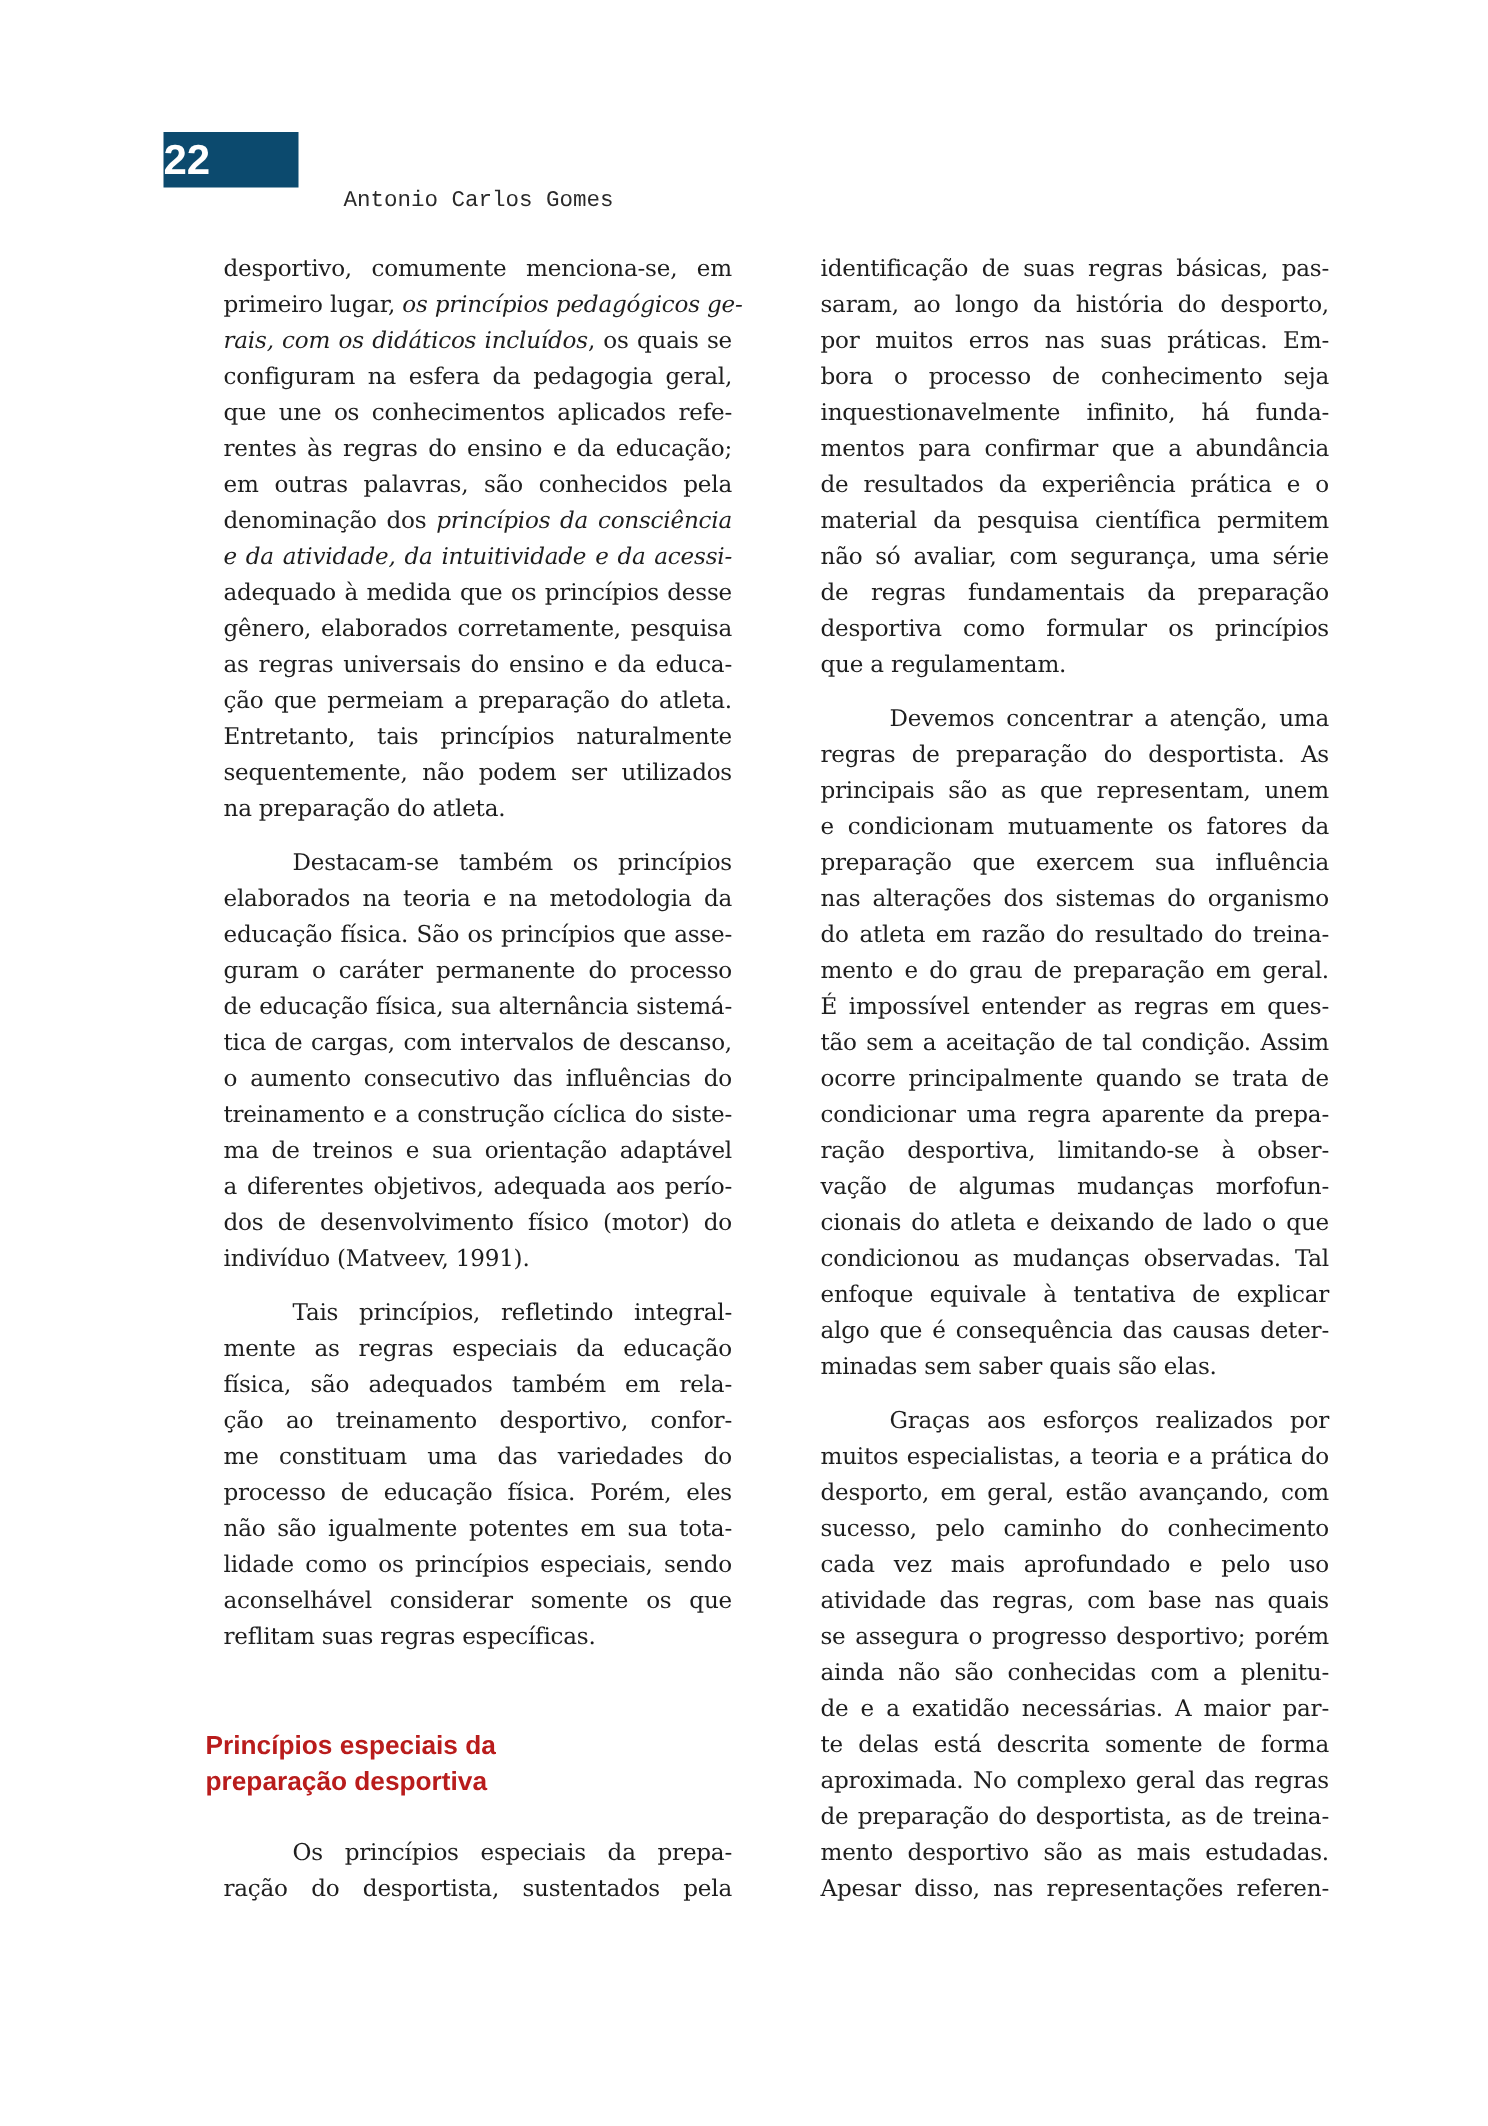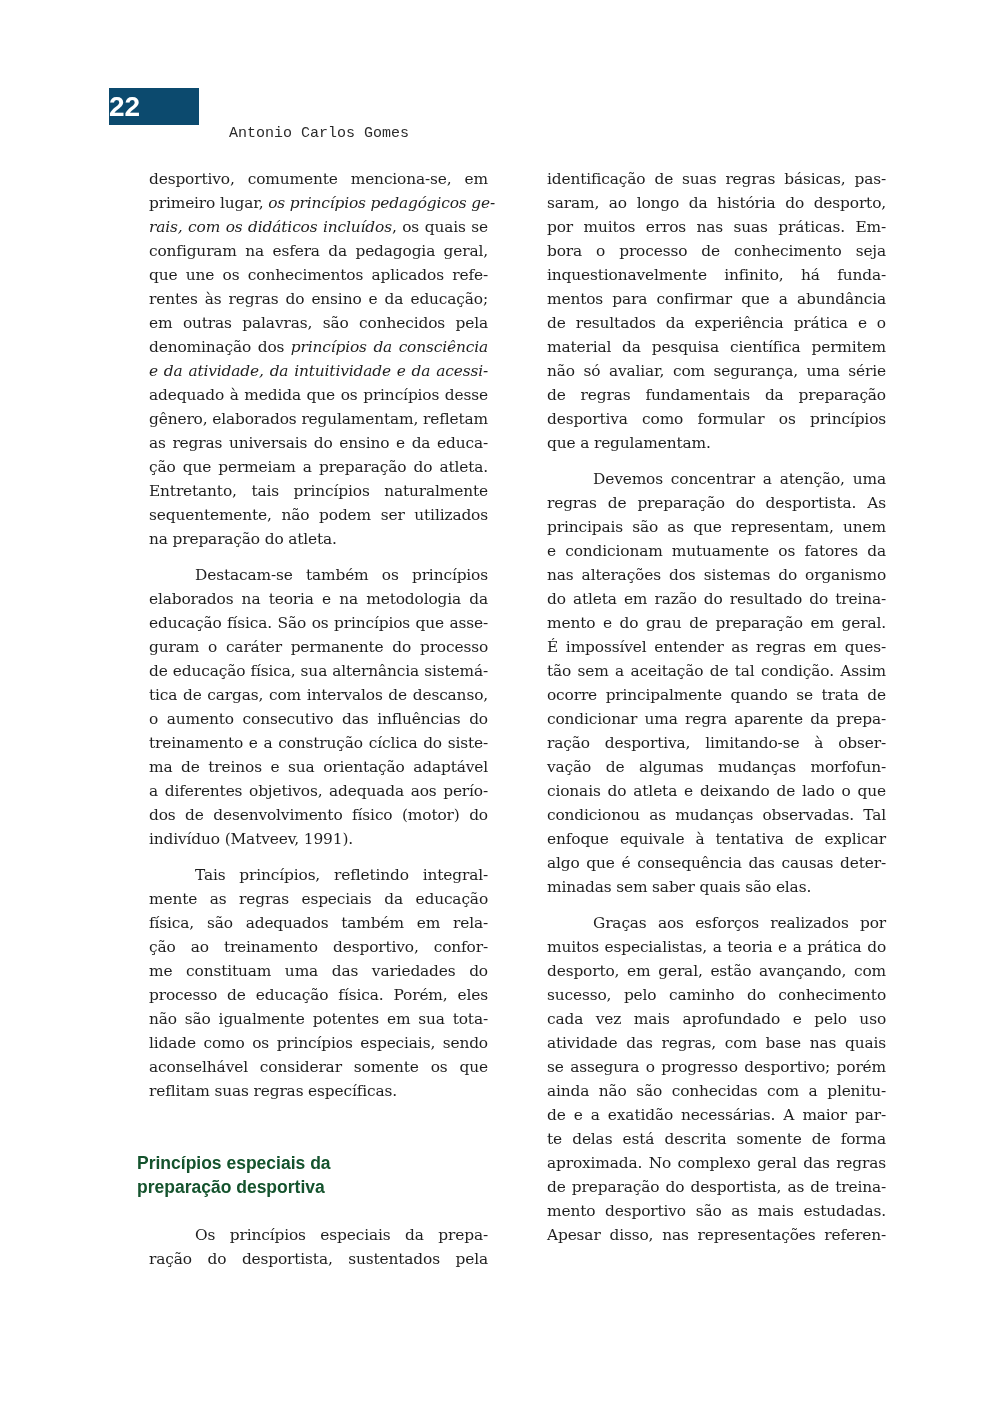--- a/index.html
+++ b/index.html
@@ -21,21 +21,21 @@
     letter-spacing: -0.15px;
   }
   .col.left { left: 137px; }
   .col.right { left: 535px; }
   .col p { margin: 12px; }
   .col .ln { display: block; text-align: justify; text-align-last: justify; white-space: nowrap; }
   .col .ln.last { text-align-last: left; }
   .section-heading {
     margin-top: 48px; margin-bottom: 24px;
     font-family: "Liberation Sans", sans-serif; font-weight: bold; font-size: 17.5px;
-    line-height: 24px; color: #14532d; text-align: left; letter-spacing: 0;
+    line-height: 24px; color: #b91c1c; text-align: left; letter-spacing: 0;
   }
   em { font-style: italic; }
 </style>
 </head>
 <body>
 
 <div class="page-num-box">
   <span>22</span>
 </div>
 <div class="running-head">Antonio Carlos Gomes</div>
@@ -45,21 +45,21 @@
     <span class="ln">desportivo, comumente menciona-se, em</span>
     <span class="ln"><span>primeiro lugar, </span><em>os princípios pedagógicos ge-</em></span>
     <span class="ln"><em>rais, com os didáticos incluídos</em><span>, os quais se</span></span>
     <span class="ln">configuram na esfera da pedagogia geral,</span>
     <span class="ln">que une os conhecimentos aplicados refe-</span>
     <span class="ln">rentes às regras do ensino e da educação;</span>
     <span class="ln">em outras palavras, são conhecidos pela</span>
     <span class="ln"><span>denominação dos </span><em>princípios da consciência</em></span>
     <span class="ln"><em>e da atividade, da intuitividade e da acessi-</em></span>
     <span class="ln">adequado à medida que os princípios desse</span>
-    <span class="ln">gênero, elaborados regulamentam, refletam</span>
+    <span class="ln">gênero, elaborados corretamente, pesquisa</span>
     <span class="ln">as regras universais do ensino e da educa-</span>
     <span class="ln">ção que permeiam a preparação do atleta.</span>
     <span class="ln">Entretanto, tais princípios naturalmente</span>
     <span class="ln">sequentemente, não podem ser utilizados</span>
     <span class="ln last">na preparação do atleta.</span>
   </p>
   <p class="indent-block">
     <span class="ln" style="padding-left:46px">Destacam-se também os princípios</span>
     <span class="ln">elaborados na teoria e na metodologia da</span>
     <span class="ln">educação física. São os princípios que asse-</span>
@@ -108,20 +108,21 @@
     <span class="ln">não só avaliar, com segurança, uma série</span>
     <span class="ln">de regras fundamentais da preparação</span>
     <span class="ln">desportiva como formular os princípios</span>
     <span class="ln last">que a regulamentam.</span>
   </p>
   <p>
     <span class="ln" style="padding-left:46px">Devemos concentrar a atenção, uma</span>
     <span class="ln">regras de preparação do desportista. As</span>
     <span class="ln">principais são as que representam, unem</span>
     <span class="ln">e condicionam mutuamente os fatores da</span>
+    <span class="ln">preparação que exercem sua influência</span>
     <span class="ln">nas alterações dos sistemas do organismo</span>
     <span class="ln">do atleta em razão do resultado do treina-</span>
     <span class="ln">mento e do grau de preparação em geral.</span>
     <span class="ln">É impossível entender as regras em ques-</span>
     <span class="ln">tão sem a aceitação de tal condição. Assim</span>
     <span class="ln">ocorre principalmente quando se trata de</span>
     <span class="ln">condicionar uma regra aparente da prepa-</span>
     <span class="ln">ração desportiva, limitando-se à obser-</span>
     <span class="ln">vação de algumas mudanças morfofun-</span>
     <span class="ln">cionais do atleta e deixando de lado o que</span>

